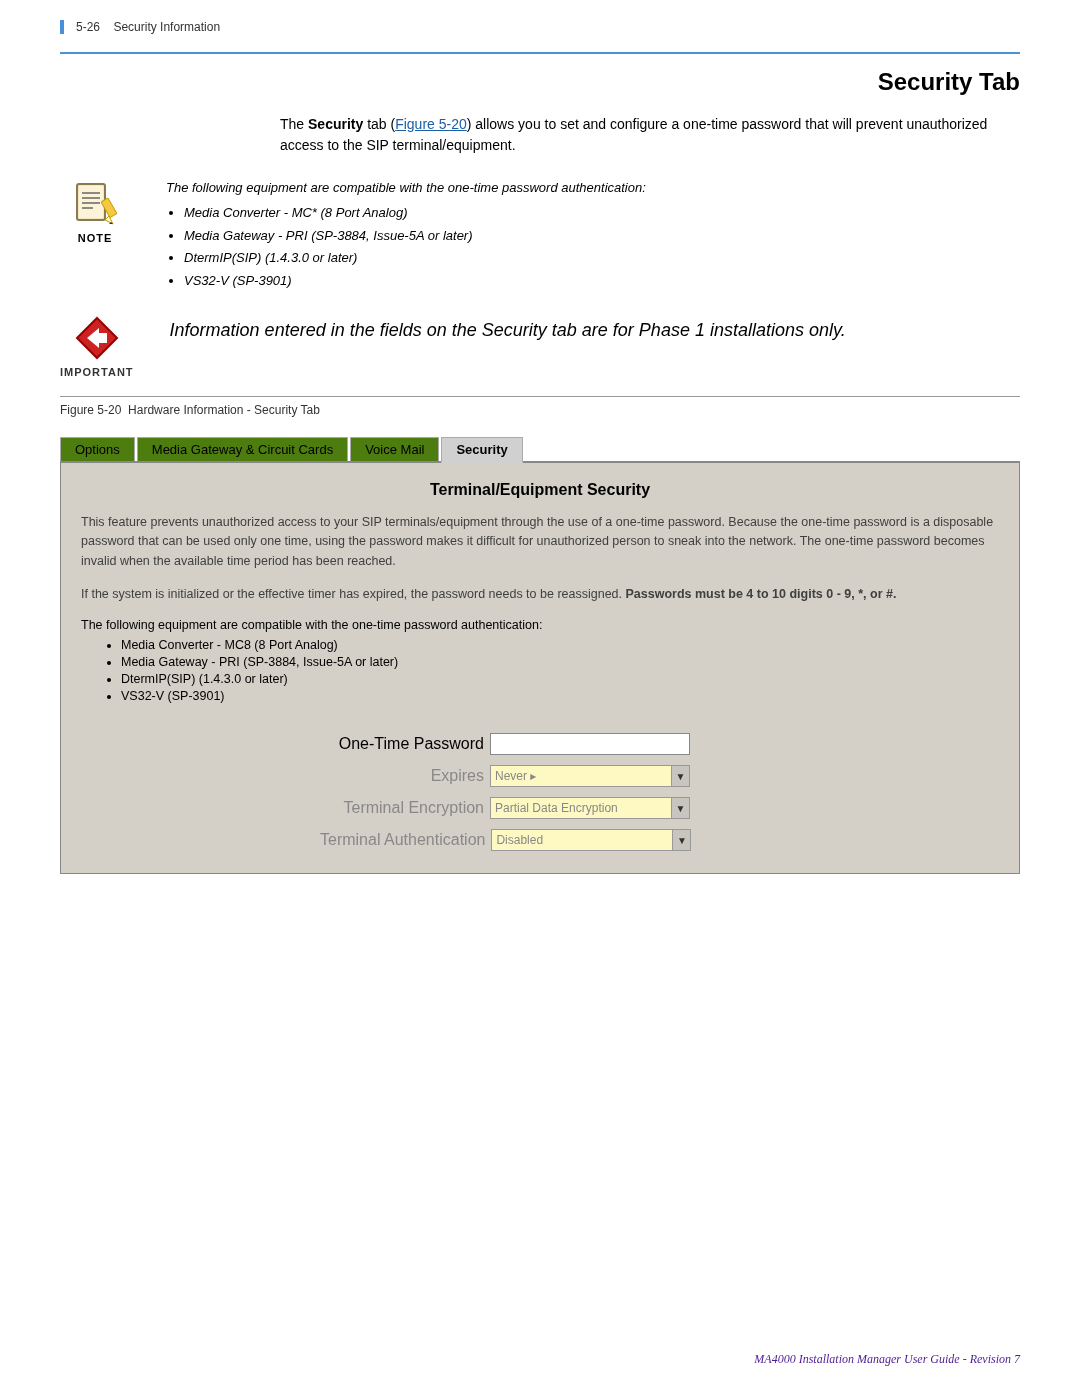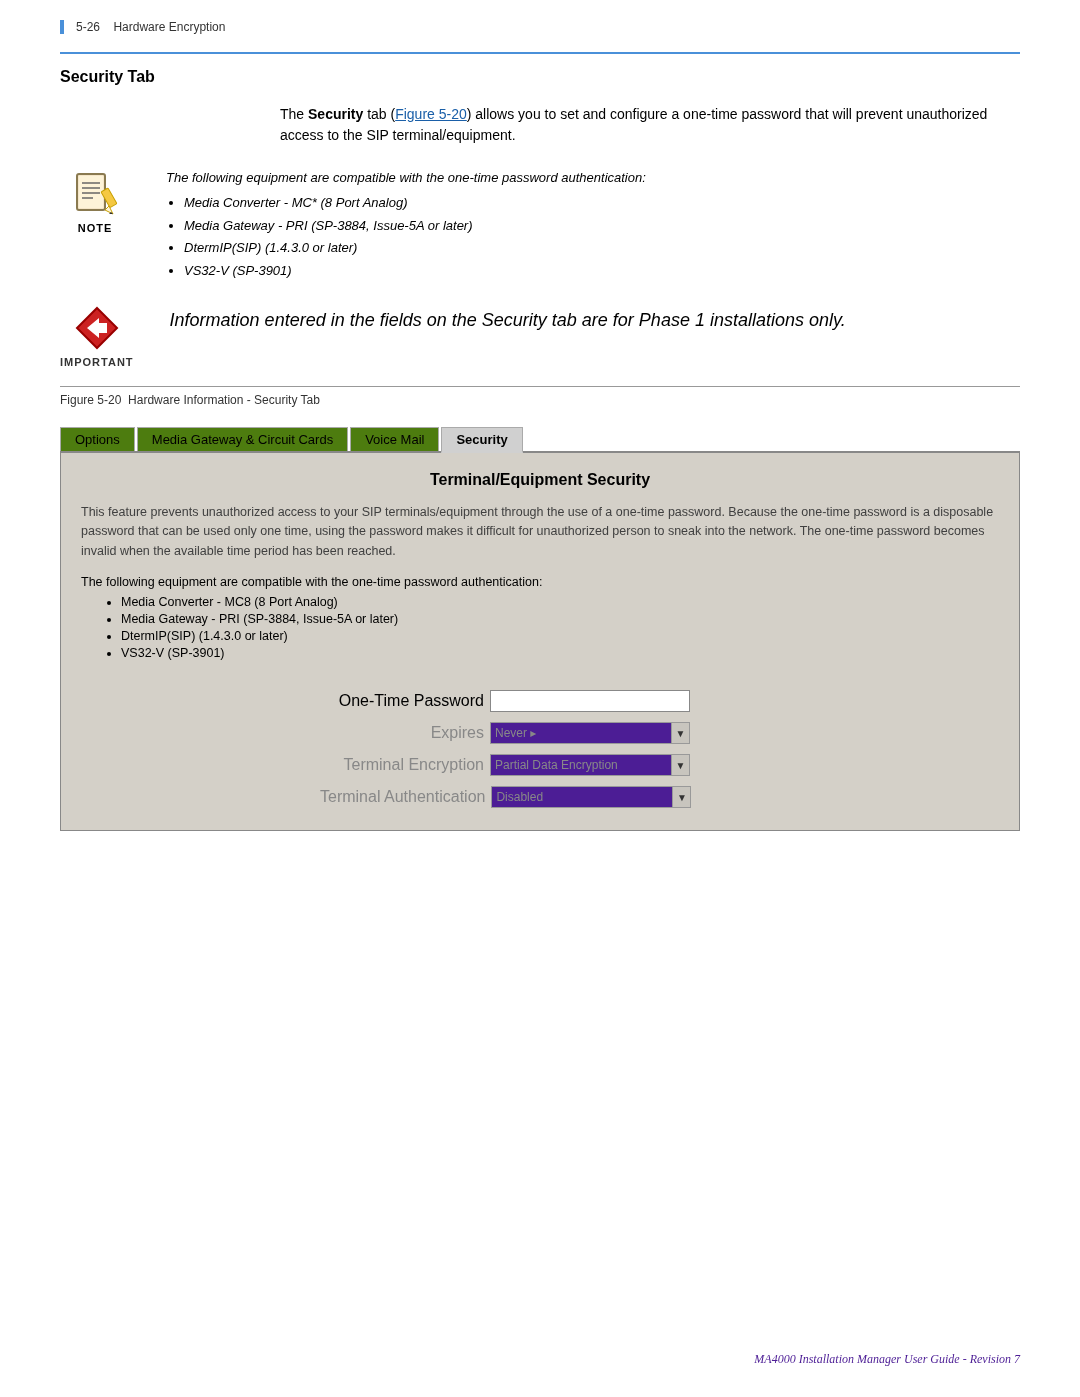--- a/index.html
+++ b/index.html
@@ -28,24 +28,25 @@
       color: #333;
     }
 
     .top-rule {
       border: none;
       border-top: 2px solid #4a90d9;
       margin: 18px 0 14px 0;
     }
 
     .section-title {
-      font-size: 16px;
+      font-size: 24px;
       font-weight: bold;
       color: #000;
       margin-bottom: 18px;
+      text-align: right;
     }
 
     .intro-text {
       margin-left: 220px;
       margin-bottom: 22px;
       font-size: 14px;
       line-height: 1.5;
     }
 
     .intro-text .bold-word {
@@ -260,21 +261,21 @@
       padding: 2px 4px;
       font-size: 12px;
     }
 
     .form-select-inner {
       display: flex;
       align-items: center;
       width: 200px;
       height: 22px;
       border: 1px solid #999;
-      background: #4c1d95;
+      background: #fef9c3;
     }
 
     .form-select-text {
       flex: 1;
       font-size: 12px;
       color: #888;
       padding: 2px 4px;
     }
 
     .form-select-arrow {
@@ -298,21 +299,21 @@
       font-style: italic;
       font-family: Liberation Serif, serif;
     }
   </style>
 </head>
 <body>
 
 <div class="page-container">
 
   <div class="header-bar">
-    <span>5-26</span>&nbsp;&nbsp;&nbsp;&nbsp;<span>Hardware Encryption</span>
+    <span>5-26</span>&nbsp;&nbsp;&nbsp;&nbsp;<span>Security Information</span>
   </div>
 
   <hr class="top-rule">
 
   <h1 class="section-title">Security Tab</h1>
 
   <div class="intro-text">
     <span>The </span><span class="bold-word">Security</span><span> tab (</span><span class="link-text">Figure 5-20</span><span>) allows you to set and configure a one-time password that will prevent unauthorized access to the SIP terminal/equipment.</span>
   </div>
 
@@ -374,20 +375,23 @@
     <div class="tab">Voice Mail</div>
     <div class="tab active">Security</div>
   </div>
 
   <div class="panel-container">
 
     <div class="panel-title">Terminal/Equipment Security</div>
 
     <div class="panel-desc">This feature prevents unauthorized access to your SIP terminals/equipment through the use of a one-time password. Because the one-time password is a disposable password that can be used only one time, using the password makes it difficult for unauthorized person to sneak into the network. The one-time password becomes invalid when the available time period has been reached.</div>
 
+    <div class="panel-desc">
+      <span>If the system is initialized or the effective timer has expired, the password needs to be reassigned. </span><span class="bold">Passwords must be 4 to 10 digits 0 - 9, *, or #.</span>
+    </div>
 
     <div class="compat-list">
       <p>The following equipment are compatible with the one-time password authentication:</p>
       <ul>
         <li>Media Converter - MC8 (8 Port Analog)</li>
         <li>Media Gateway - PRI (SP-3884, Issue-5A or later)</li>
         <li>DtermIP(SIP) (1.4.3.0 or later)</li>
         <li>VS32-V (SP-3901)</li>
       </ul>
     </div>

